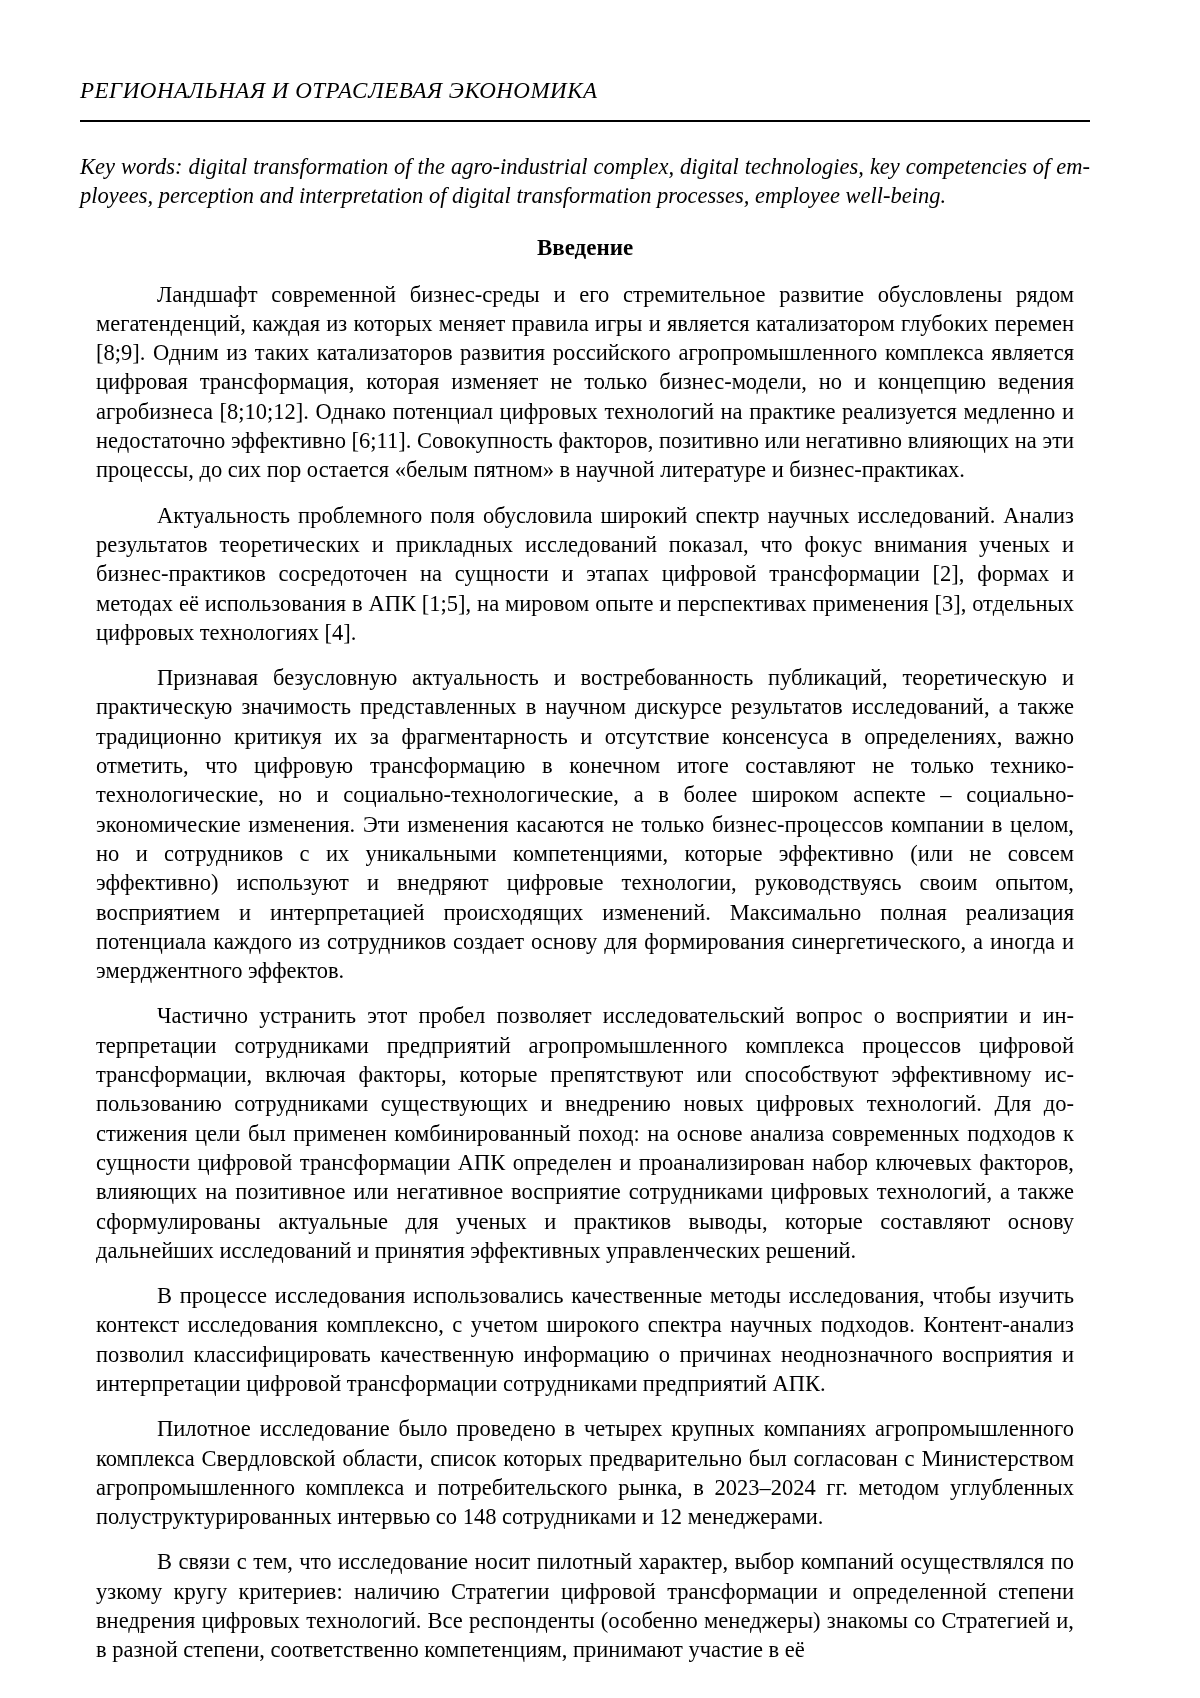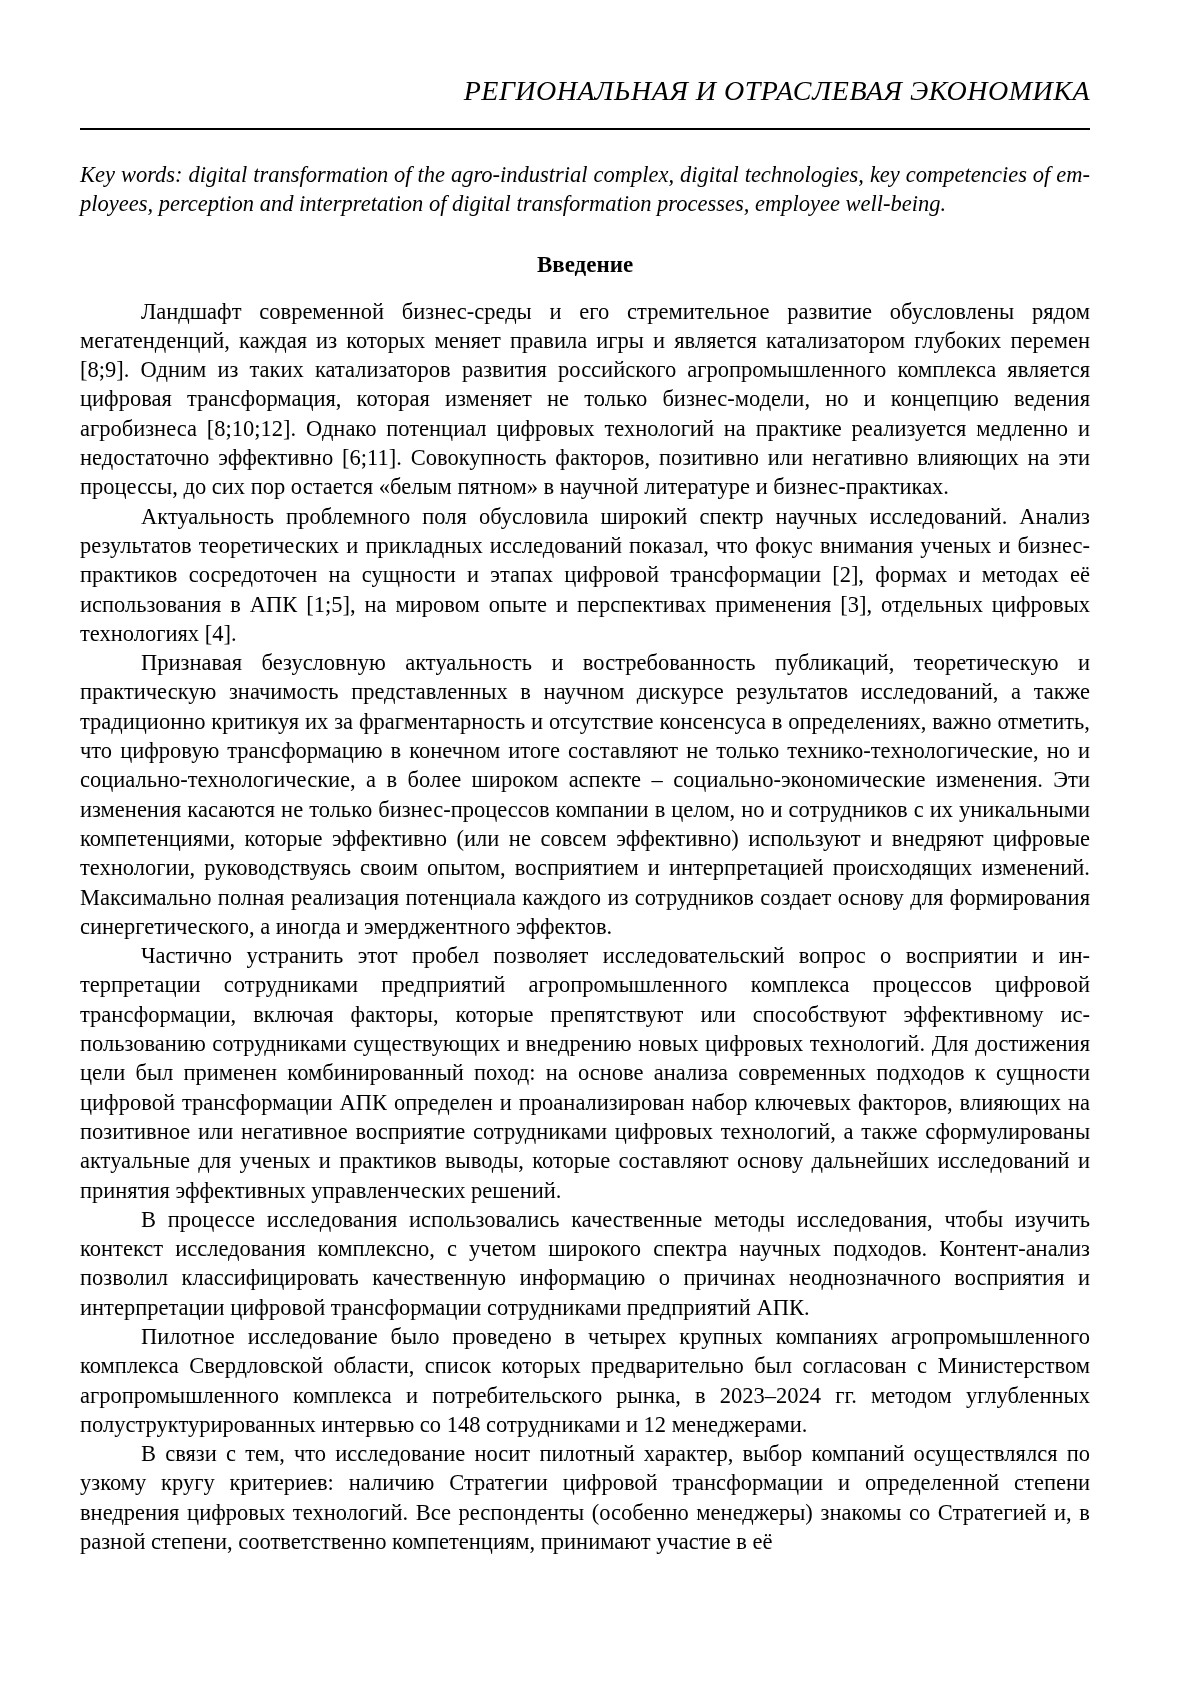--- a/index.html
+++ b/index.html
@@ -13,46 +13,46 @@
     height: 1698px;
     box-sizing: border-box;
     background: #ffffff;
     color: #000000;
     font-family: "Liberation Serif", "DejaVu Serif", serif;
     padding: 78px 110px 0 80px;
     overflow: hidden;
   }
   .running-head {
     font-style: italic;
-    font-size: 28px;
+    font-size: 23px;
     line-height: 26px;
-    text-align: right;
+    text-align: left;
     letter-spacing: 0.5px;
-    padding-bottom: 24px;
+    padding-bottom: 16px;
     border-bottom: 2px solid #000000;
   }
   .keywords {
     margin: 30px 0 0 0;
     font-style: italic;
     font-size: 22.5px;
     line-height: 29.3px;
     text-align: justify;
     -webkit-hyphens: manual;
     hyphens: manual;
   }
   .kw-label { font-weight: normal; }
   .section-heading {
     font-size: 23px;
     line-height: 28px;
     font-weight: bold;
     text-align: center;
-    margin: 32px 0 18px 0;
+    margin: 23px 0 18px 0;
   }
   .body-par {
-    margin: 0;
+    margin: 16px;
     font-size: 22.5px;
     line-height: 29.3px;
     text-align: justify;
     text-indent: 61px;
     -webkit-hyphens: manual;
     hyphens: manual;
   }
   .page-number {
     font-size: 22px;
     text-align: center;

